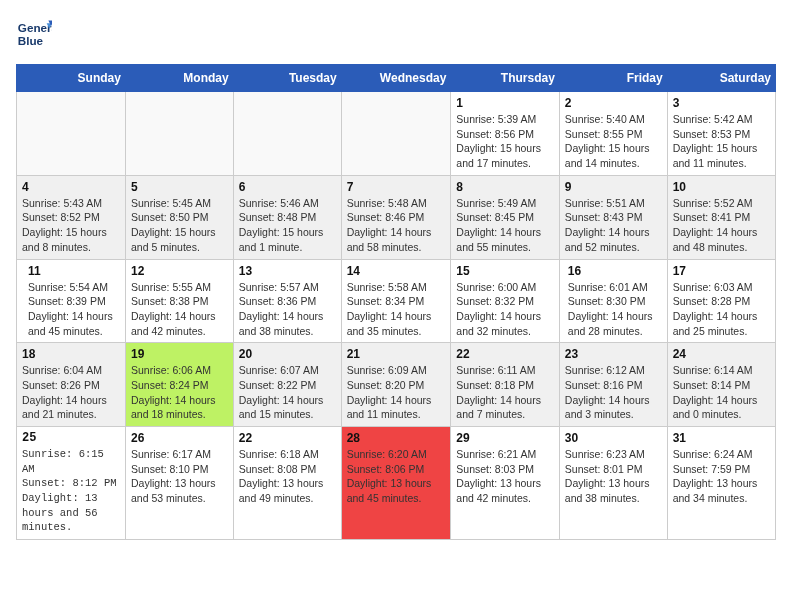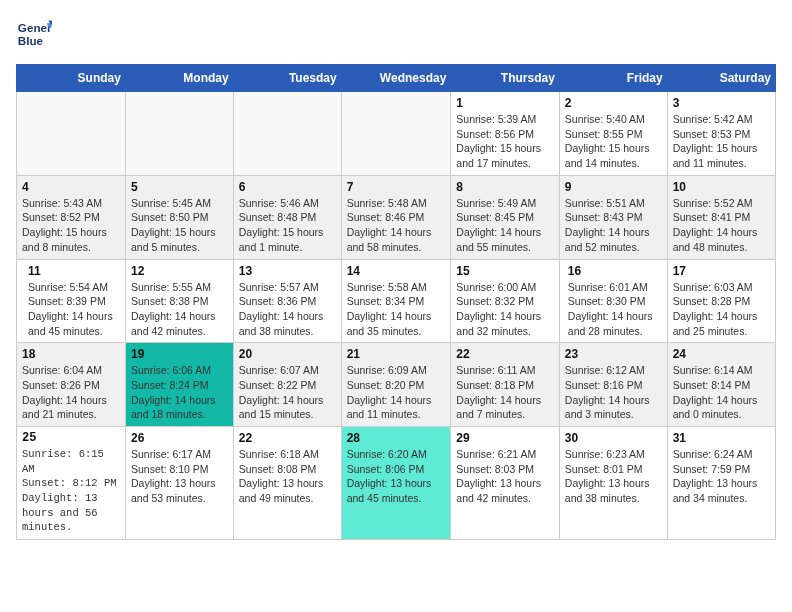--- a/index.html
+++ b/index.html
@@ -190,21 +190,21 @@
         <td style="background: rgb(255, 255, 255);">
           <div class="day-num">17</div>
           <div class="day-info">Sunrise: 6:03 AM<br>Sunset: 8:28 PM<br>Daylight: 14 hours and 25 minutes.</div>
         </td>
       </tr>
       <tr>
         <td style="background: rgb(240, 240, 240);">
           <div class="day-num">18</div>
           <div class="day-info">Sunrise: 6:04 AM<br>Sunset: 8:26 PM<br>Daylight: 14 hours and 21 minutes.</div>
         </td>
-        <td style="background: #14b8a6; margin-top: 6px;">
+        <td style="background: #bef264; margin-top: 6px;">
           <div class="day-num">19</div>
           <div class="day-info">Sunrise: 6:06 AM<br>Sunset: 8:24 PM<br>Daylight: 14 hours and 18 minutes.</div>
         </td>
         <td style="background: rgb(240, 240, 240);">
           <div class="day-num">20</div>
           <div class="day-info">Sunrise: 6:07 AM<br>Sunset: 8:22 PM<br>Daylight: 14 hours and 15 minutes.</div>
         </td>
         <td style="background: rgb(240, 240, 240);">
           <div class="day-num">21</div>
           <div class="day-info">Sunrise: 6:09 AM<br>Sunset: 8:20 PM<br>Daylight: 14 hours and 11 minutes.</div>
@@ -228,21 +228,21 @@
           <div class="day-info">Sunrise: 6:15 AM<br>Sunset: 8:12 PM<br>Daylight: 13 hours and 56 minutes.</div>
         </td>
         <td style="background: rgb(255, 255, 255); margin-top: 8px;">
           <div class="day-num">26</div>
           <div class="day-info">Sunrise: 6:17 AM<br>Sunset: 8:10 PM<br>Daylight: 13 hours and 53 minutes.</div>
         </td>
         <td style="background: rgb(255, 255, 255);">
           <div class="day-num">22</div>
           <div class="day-info">Sunrise: 6:18 AM<br>Sunset: 8:08 PM<br>Daylight: 13 hours and 49 minutes.</div>
         </td>
-        <td style="background: #5eead4;">
+        <td style="background: #ef4444;">
           <div class="day-num">28</div>
           <div class="day-info">Sunrise: 6:20 AM<br>Sunset: 8:06 PM<br>Daylight: 13 hours and 45 minutes.</div>
         </td>
         <td style="background: rgb(255, 255, 255);">
           <div class="day-num">29</div>
           <div class="day-info">Sunrise: 6:21 AM<br>Sunset: 8:03 PM<br>Daylight: 13 hours and 42 minutes.</div>
         </td>
         <td style="background: rgb(255, 255, 255);">
           <div class="day-num">30</div>
           <div class="day-info">Sunrise: 6:23 AM<br>Sunset: 8:01 PM<br>Daylight: 13 hours and 38 minutes.</div>

